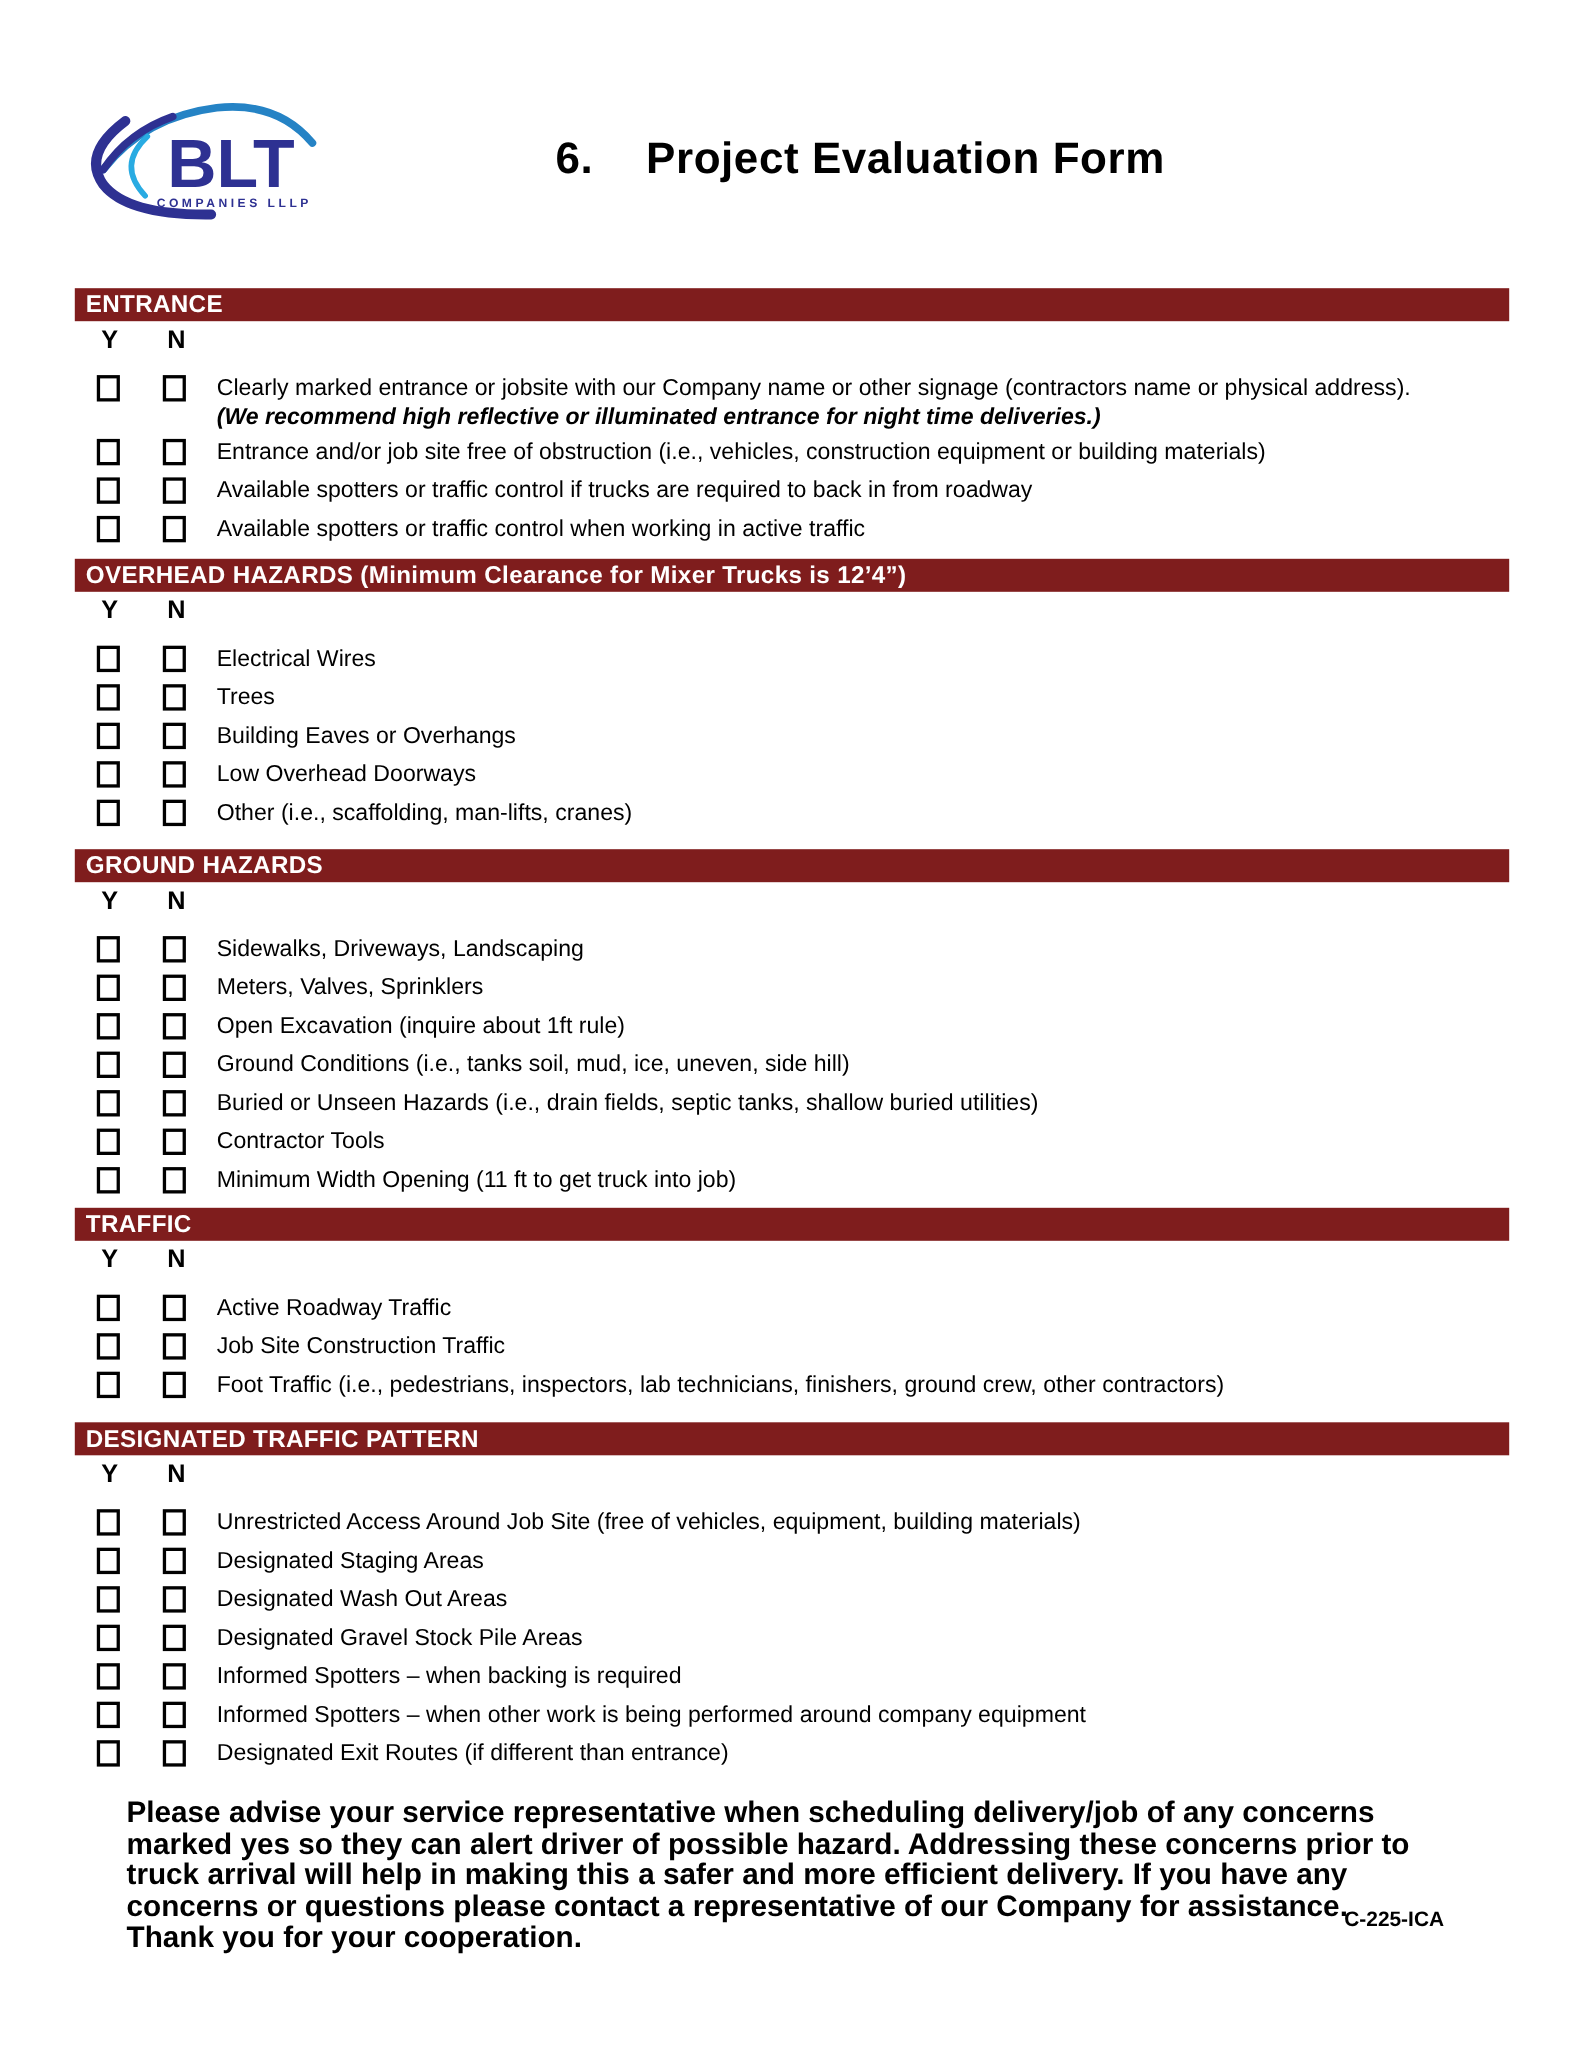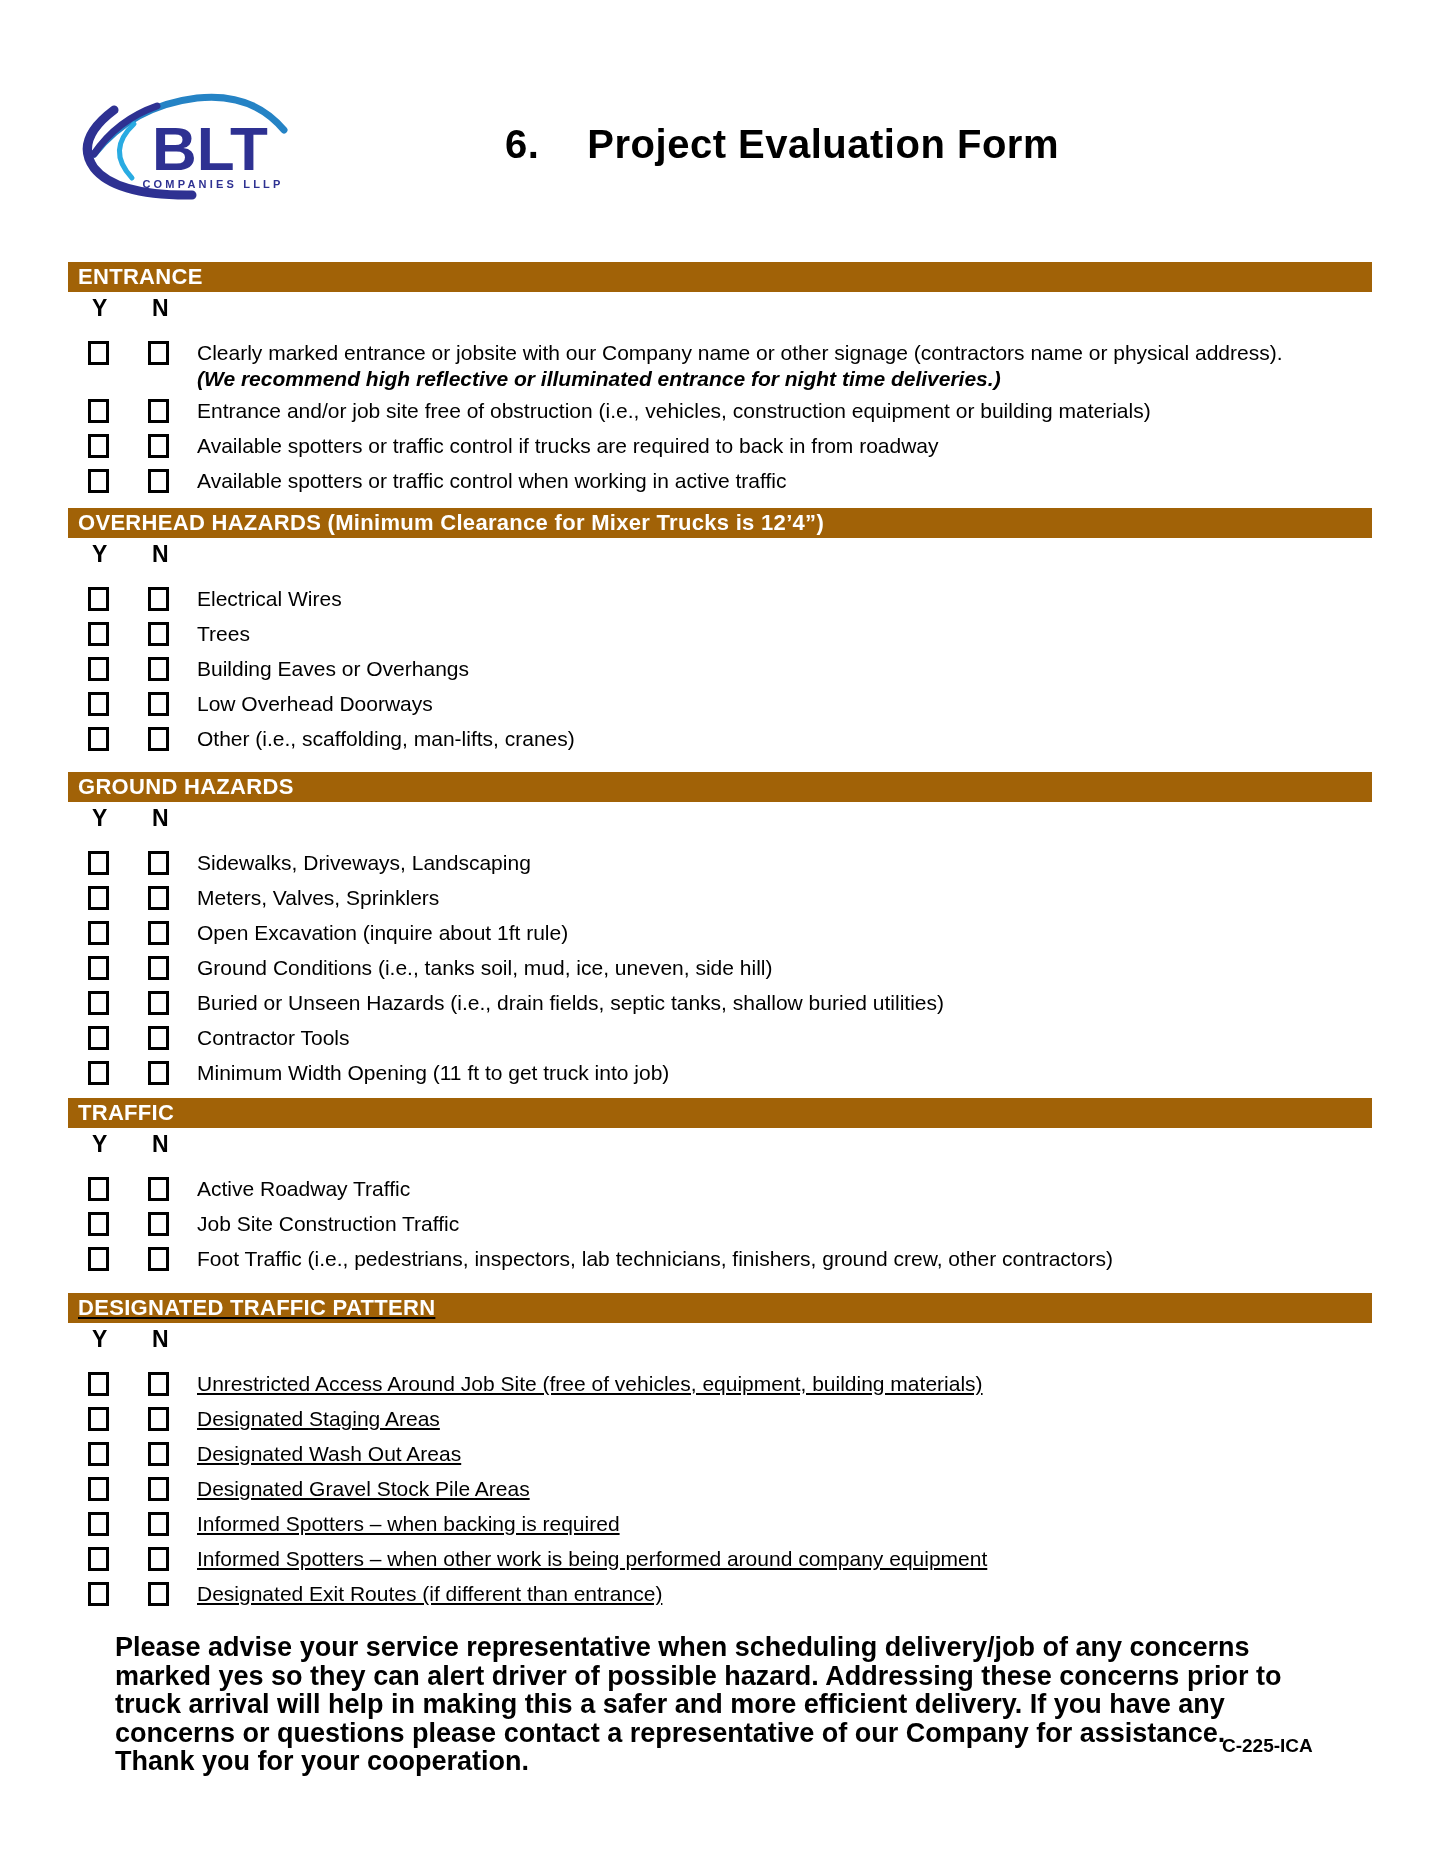--- a/index.html
+++ b/index.html
@@ -12,21 +12,21 @@
   .logo-wrap { position:absolute; left:72px; top:88px; width:225px; height:112px; }
   .page-title {
     position:absolute; left:505px; top:122px;
     font-size:40px; font-weight:bold; letter-spacing:0.5px;
     display:flex; align-items:baseline;
   }
   .page-title .num { margin-right:48px; }
   
   .section { position:absolute; left:68px; width:1304px; }
   .bar {
-    height:30px; background:#a16207; color:#fff;
+    height:30px; background:#7f1d1d; color:#fff;
     font-size:22px; font-weight:bold;
     display:flex; align-items:center; padding-left:10px;
     letter-spacing:0.3px;
   }
   .yn { position:relative; height:28px; margin-top:3px; font-size:23px; font-weight:bold; }
   .yn .y { position:absolute; left:24px; top:0; }
   .yn .n { position:absolute; left:84px; top:0; }
   .rows { margin-top:17px; }
   .row { position:relative; min-height:29px; margin-bottom:6px; }
   .cb {
@@ -205,21 +205,21 @@
           <span class="cb no"></span>
           <span class="label"><span>Job Site Construction Traffic</span></span>
         </div>
         <div class="row">
           <span class="cb yes"></span>
           <span class="cb no"></span>
           <span class="label"><span>Foot Traffic (i.e., pedestrians, inspectors, lab technicians, finishers, ground crew, other contractors)</span></span>
         </div>
       </div>
     </section>
-    <section class="section" style="top: 1293px; text-decoration: underline;">
+    <section class="section" style="top: 1293px;">
       <div class="bar">
         <span>DESIGNATED TRAFFIC PATTERN</span>
       </div>
       <div class="yn">
         <span class="y">Y</span>
         <span class="n">N</span>
       </div>
       <div class="rows">
         <div class="row">
           <span class="cb yes"></span>

